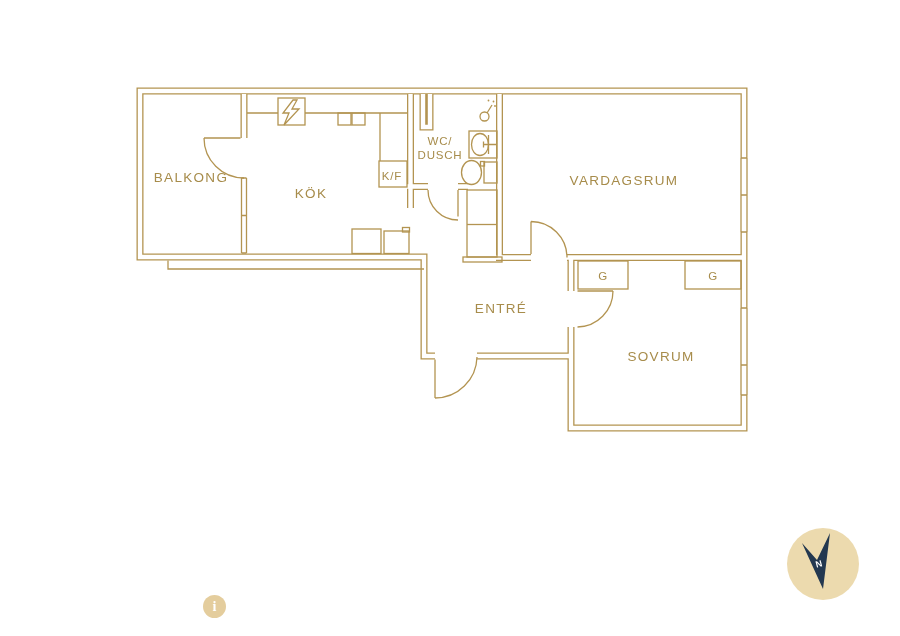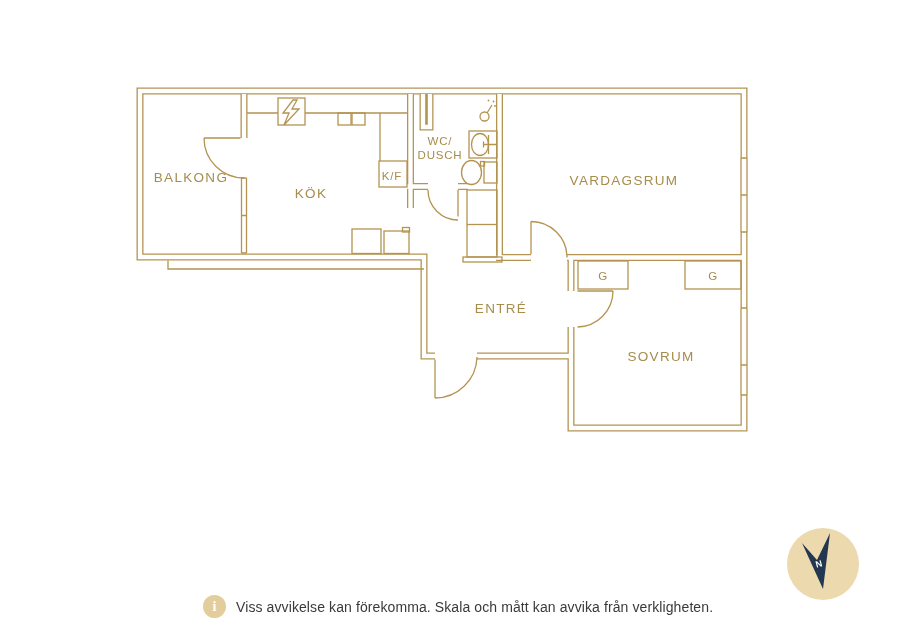--- a/index.html
+++ b/index.html
@@ -123,15 +123,14 @@
 
     <g>
       <circle cx="823" cy="564" r="36" fill="#ecdaae" stroke="none"></circle>
       <polygon points="802,543 817,560 830,533 823,589" fill="#233850" stroke="none"></polygon>
       <text class="north" x="819" y="567" transform="rotate(-15 819 565)">N</text>
     </g>
   </svg>
 
   <div class="footer">
     <span class="info-icon">i</span>
-    <span class="disclaimer-text">Viss avvikelse kan förekomma. Skala och mått kan avvika från verkligheten.</span>
   </div>
 </div>
 
 </body></html>

